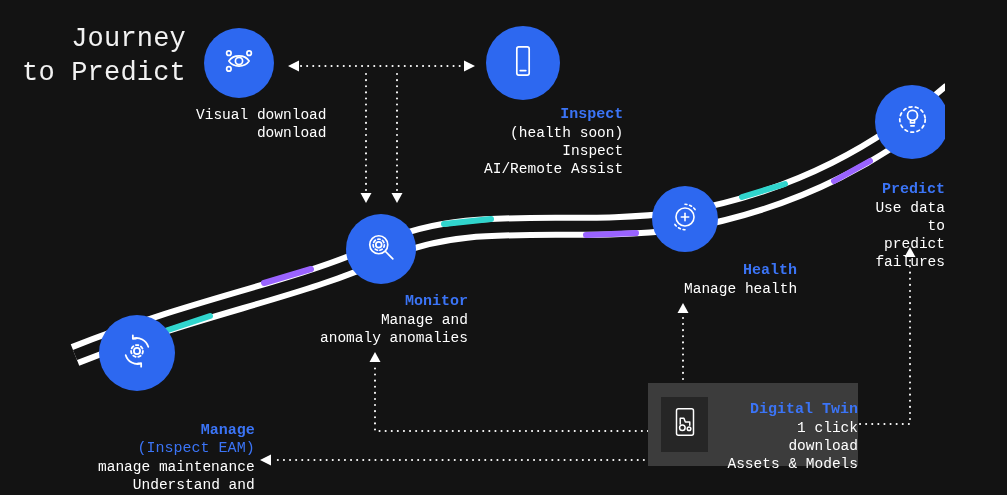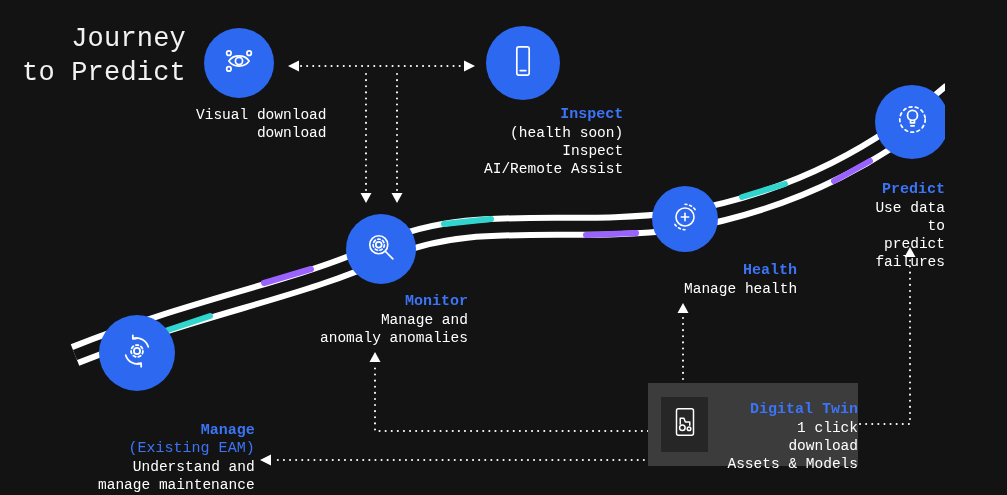--- a/index.html
+++ b/index.html
@@ -136,23 +136,23 @@
         <circle cx="16" cy="16" r="5" stroke-dasharray="2.2 2.2"></circle>
         <path d="M25.5 12.5 A10.5 10.5 0 0 0 12.5 5.5"></path>
         <path d="M6.5 19.5 A10.5 10.5 0 0 0 19.5 26.5"></path>
         <path d="M12.5 2.8 L12.5 5.5 L15.2 5.5"></path>
         <path d="M19.5 29.2 L19.5 26.5 L16.8 26.5"></path>
       </svg>
     </span>
   </div>
   <div class="node-text" style="left:98px;top:395px;margin-top:27px;">
     <div class="node-label">Manage</div>
-    <div class="node-label node-sublabel">(Existing EAM)</div>
+    <div class="node-label node-sublabel">(Inspect EAM)</div>
+    <div class="node-line">manage maintenance</div>
     <div class="node-line">Understand and</div>
-    <div class="node-line">manage maintenance</div>
   </div>
 
   <div class="circle" style="left:346px;top:214px;width:70px;height:70px;">
     <span>
       <svg viewBox="0 0 32 32" width="36" height="36">
         <circle cx="14" cy="14" r="8"></circle>
         <circle cx="14" cy="14" r="2.6"></circle>
         <circle cx="14" cy="14" r="5" stroke-dasharray="2.2 2.2"></circle>
         <line x1="20" y1="20" x2="26.5" y2="26.5"></line>
       </svg>

